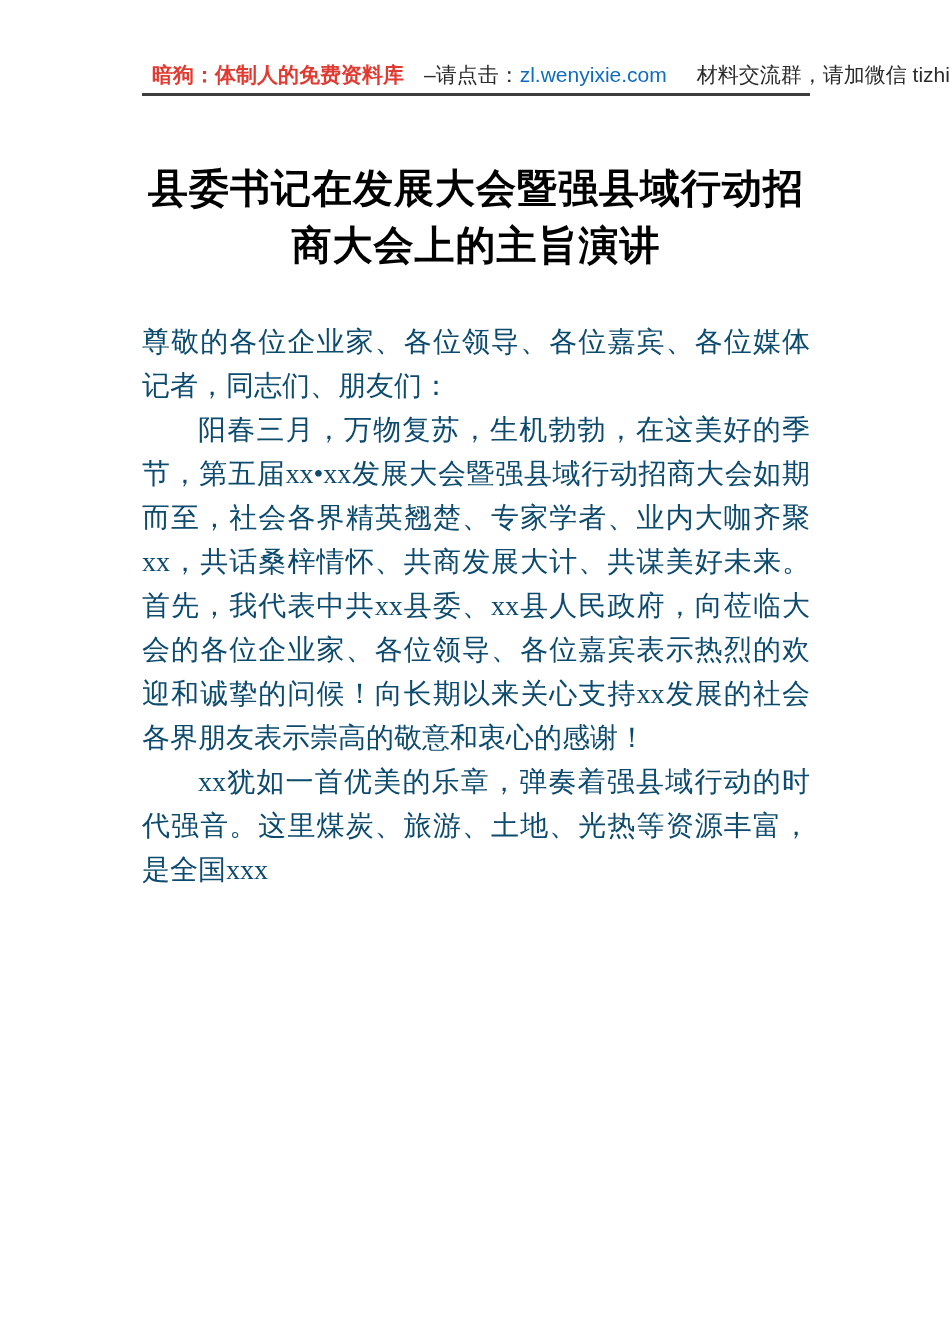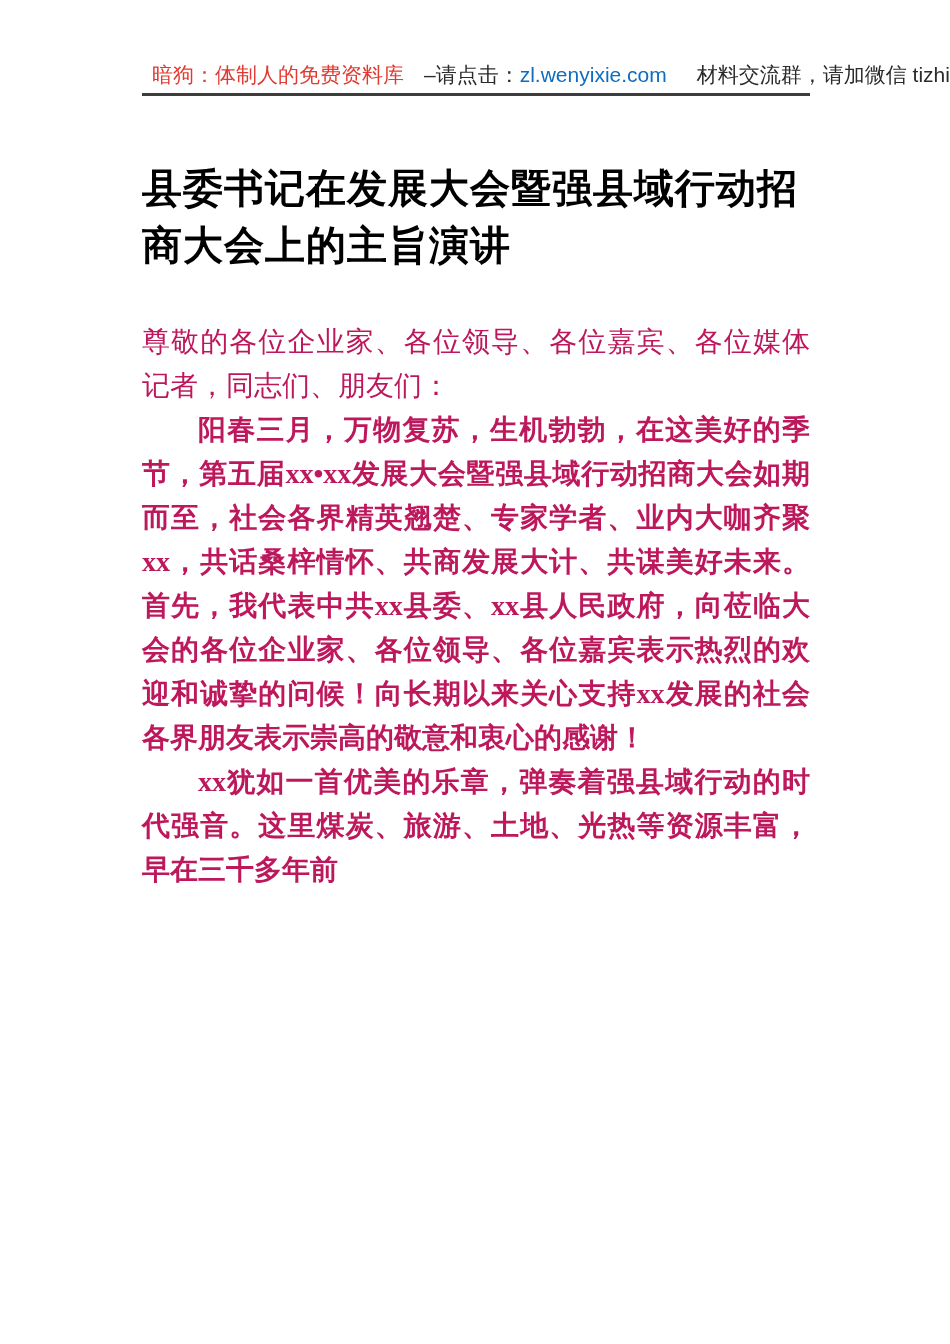--- a/index.html
+++ b/index.html
@@ -21,69 +21,69 @@
     padding: 0 0 3px 10px;
     border-bottom: 3px solid var(--rule-color, #3d3d3d);
     font-family: "Liberation Sans", sans-serif;
     font-size: 21px;
     line-height: 30px;
     white-space: nowrap;
     color: var(--header-text-color, #2b2b2b);
   }
   .promo-header .site-label {
     color: var(--accent-red, #e13a31);
-    font-weight: 400;
+    font-weight: 700;
   }
   .promo-header .click-hint {
     margin-left: 20px;
   }
   .promo-header .promo-link {
     color: var(--link-blue, #0f6cbe);
     text-decoration: none;
     cursor: pointer;
   }
   .promo-header .group-note {
     margin-left: 30px;
   }
   
   .doc-title {
     margin: 64px 140px 4px 142px;
     font-size: 40px;
     line-height: 57px;
     font-weight: bold;
+    text-align: center;
     color: #000000;
     letter-spacing: 1px;
   }
   
   .doc-body {
     margin: 46px 140px 0 142px;
     font-size: 28px;
     line-height: 44px;
-    color: #be185d;
+    color: #0c4a6e;
     text-align: justify;
   }
   .doc-body p {
     margin: 0;
     padding: 0;
   }
   .doc-body p.indented {
     text-indent: 2em;
-    font-weight: bold;
   }
 </style>
 </head>
 <body>
 
 <div class="page">
 
   <div class="promo-header">
     <span class="site-label">暗狗：体制人的免费资料库</span><span class="click-hint">–请点击：</span><a class="promo-link">zl.wenyixie.com</a><span class="group-note">材料交流群，请加微信 tizhisiri</span>
   </div>
 
   <h1 class="doc-title">县委书记在发展大会暨强县域行动招商大会上的主旨演讲</h1>
 
   <div class="doc-body" id="doc-body">
       <p>尊敬的各位企业家、各位领导、各位嘉宾、各位媒体记者，同志们、朋友们：</p>
       <p class="indented">阳春三月，万物复苏，生机勃勃，在这美好的季节，第五届xx•xx发展大会暨强县域行动招商大会如期而至，社会各界精英翘楚、专家学者、业内大咖齐聚xx，共话桑梓情怀、共商发展大计、共谋美好未来。首先，我代表中共xx县委、xx县人民政府，向莅临大会的各位企业家、各位领导、各位嘉宾表示热烈的欢迎和诚挚的问候！向长期以来关心支持xx发展的社会各界朋友表示崇高的敬意和衷心的感谢！</p>
-      <p class="indented">xx犹如一首优美的乐章，弹奏着强县域行动的时代强音。这里煤炭、旅游、土地、光热等资源丰富，早在三千多年前</p>
+      <p class="indented">xx犹如一首优美的乐章，弹奏着强县域行动的时代强音。这里煤炭、旅游、土地、光热等资源丰富，是全国xxx</p>
     </div>
 
 </div>
 
 </body></html>

